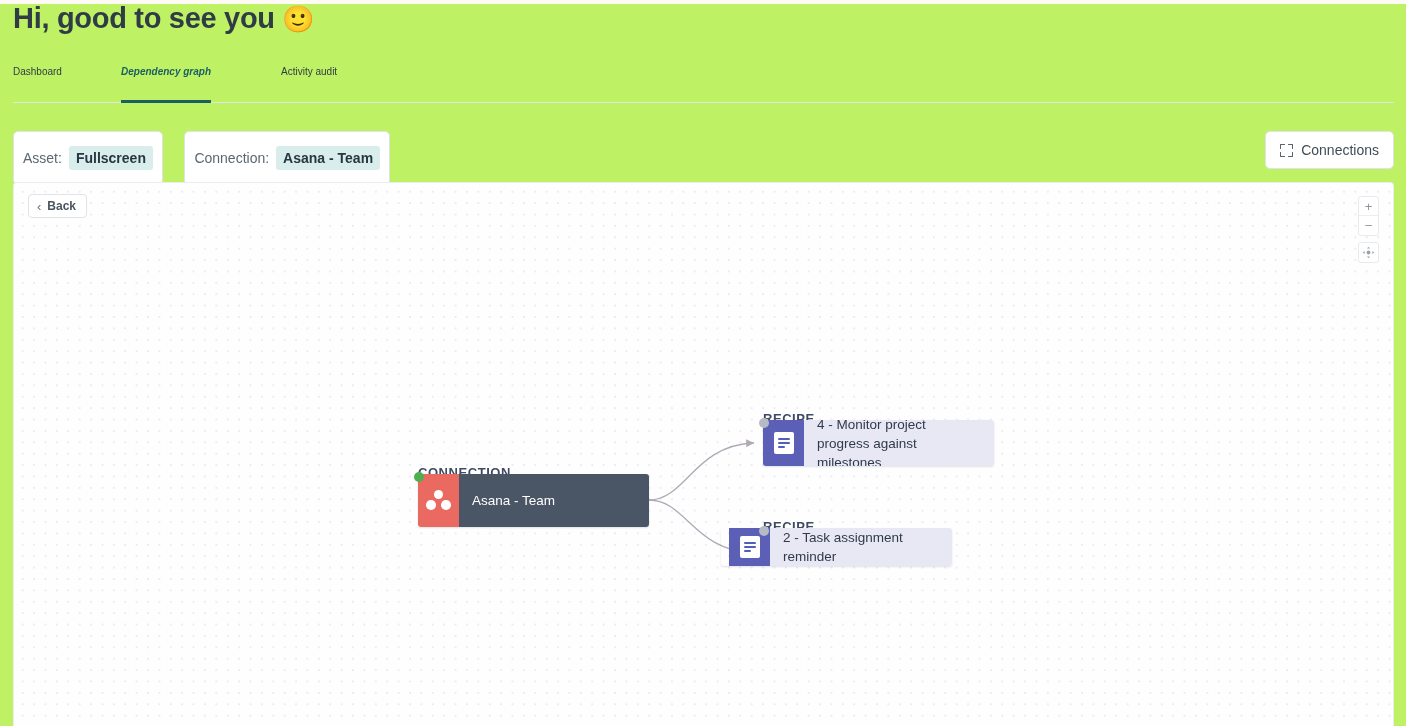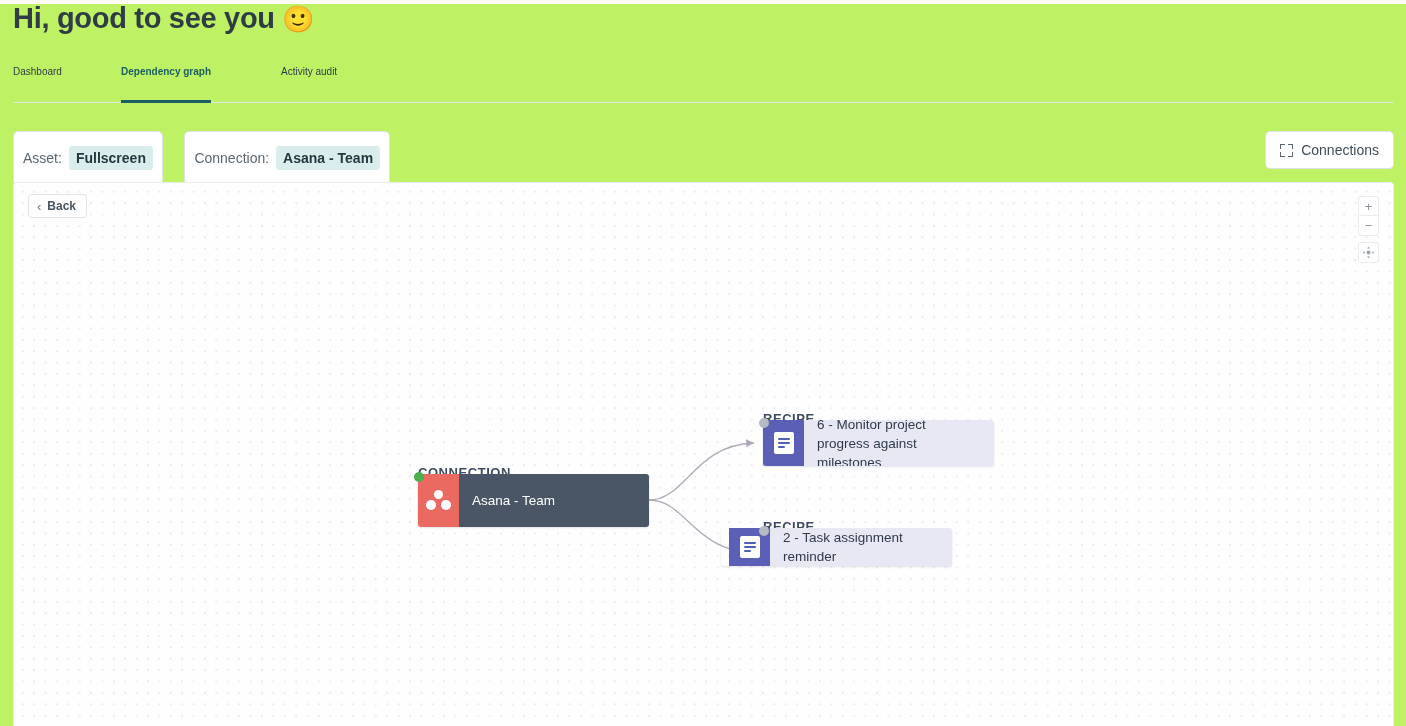--- a/index.html
+++ b/index.html
@@ -29,21 +29,21 @@
     position: absolute; left: 13px; top: 66px; width: 1381px; height: 37px;
     border-bottom: 1px solid #e3e4e6;
   }
   .tab {
     position: absolute; top: 0; height: 37px;
     font-size: 10px; color: #2f3c46;
     padding: 0 0 11px 0; cursor: pointer; white-space: nowrap;
   }
   .tab.dashboard { left: 0; }
   .tab.depgraph  { left: 108px; color: #1b5f63; font-weight: bold;
-                   border-bottom: 3px solid #1b5f63; }
+                   border-bottom: 3px solid #1b5f63; font-style: italic; }
   .tab.audit     { left: 268px; }
 
   
   .chips { position: absolute; left: 13px; top: 131px; height: 38px; }
   .chip {
     display: inline-flex; align-items: center; height: 54px;
     border: 1px solid #dfe3e6; border-radius: 5px;
     background: #ffffff; padding: 0 9px; margin-right: 17px;
     font-size: 14px; color: #5b6770; cursor: pointer; vertical-align: top;
   }
@@ -247,21 +247,21 @@
     <div class="node-label" style="left:749px; top:228px;">RECIPE</div>
     <div class="status-dot" style="left:745px; top:235px; background:#b6bac4;"></div>
     <div class="node node-recipe node-r1">
       <div class="ipanel">
         <span class="recipe-glyph">
             <span></span>
             <span></span>
             <span class="s"></span>
           </span>
       </div>
-      <div class="body">6 - Monitor project progress against milestones</div>
+      <div class="body">4 - Monitor project progress against milestones</div>
     </div>
 
     <div class="node-label" style="left:749px; top:336px;">RECIPE</div>
     <div class="status-dot" style="left:745px; top:343px; background:#b6bac4;"></div>
     <div class="node node-recipe node-r2">
       <div class="ipanel">
         <span class="recipe-glyph">
             <span></span>
             <span></span>
             <span class="s"></span>

